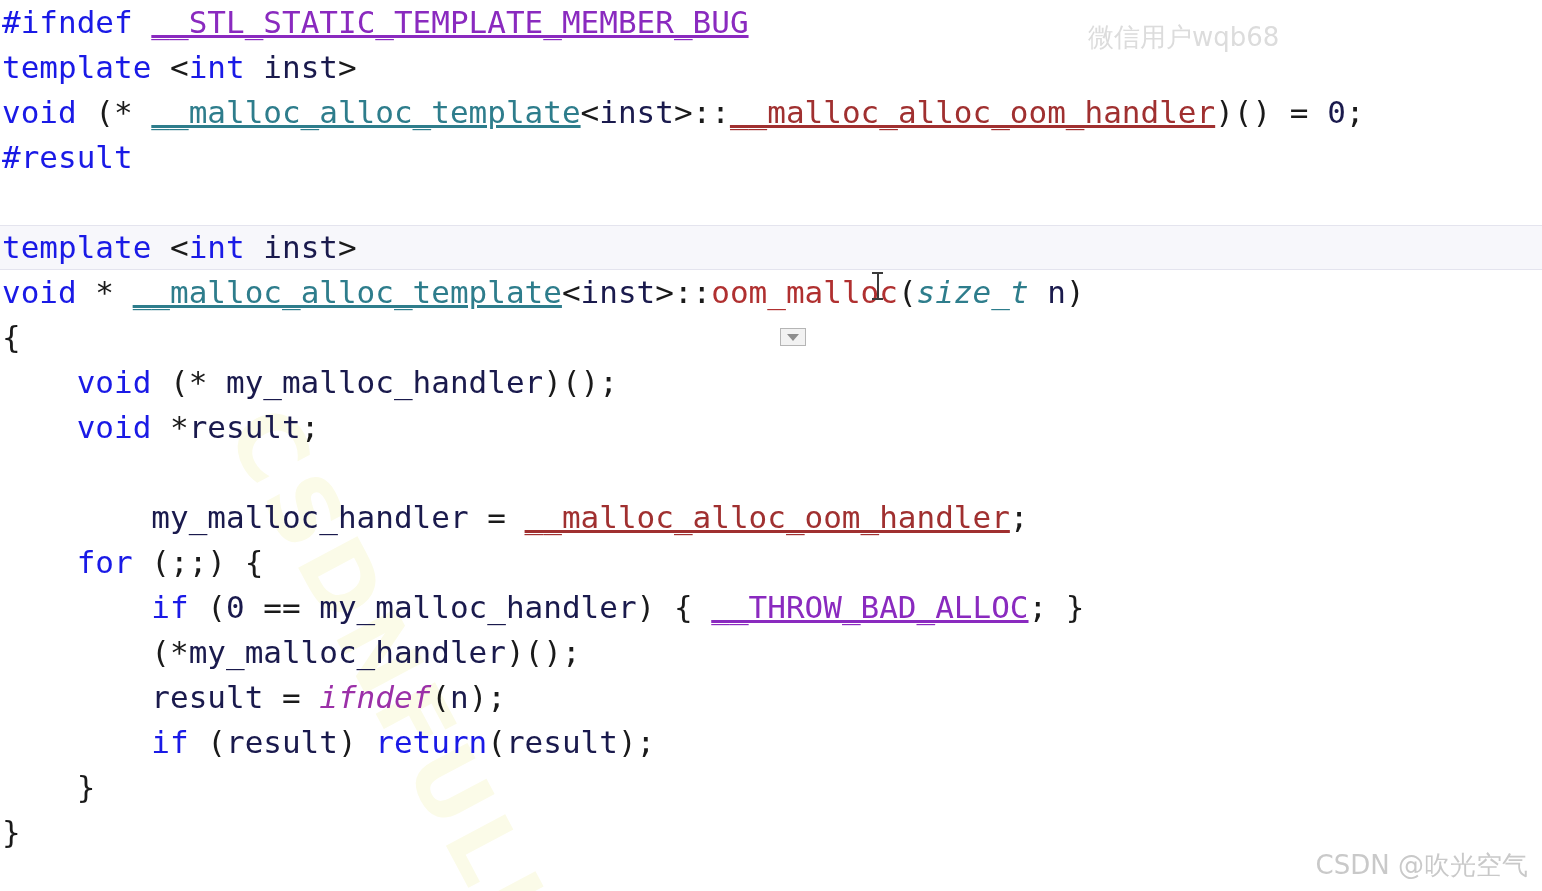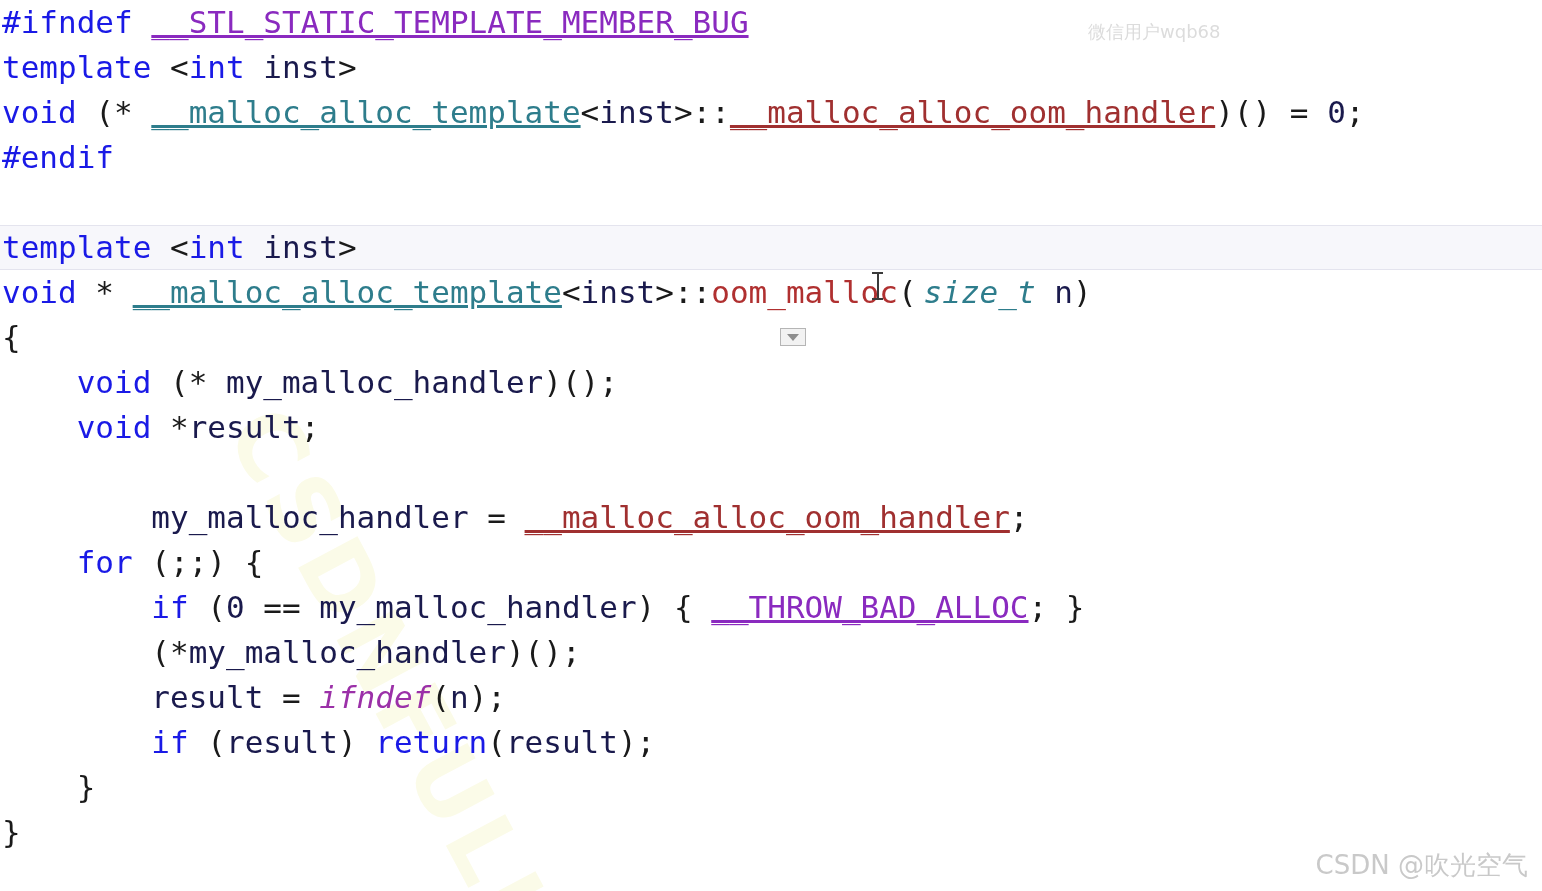--- a/index.html
+++ b/index.html
@@ -50,35 +50,35 @@
     border-top: 1px solid #e4e4ee;
     border-bottom: 1px solid #e4e4ee;
     height: 43px;
     line-height: 43px;
   }
 
   
   .kw      { color: #1a1ae6; }           
   .macro   { color: #8a2abf; text-decoration: underline; }
   .type    { color: #2e7d8c; text-decoration: underline; }
-  .typei   { color: #2e7d8c; font-style: italic; margin-left: 7px; }          
+  .typei   { color: #2e7d8c; font-style: italic; }          
   .member  { color: #a03030; text-decoration: underline; }  
   .func    { color: #b03030; }                              
   .stdfn   { color: #9b30a8; font-style: italic; }          
   .ident   { color: #1a1a4d; text-align: center; }
   .punct   { color: #1a1a1a; }
   .num     { color: #1a1a4d; }
 
   
   .wm-top {
     position: absolute;
     left: 1088px;
     top: 20px;
     font-family: "DejaVu Sans", sans-serif;
-    font-size: 18px;
+    font-size: 26px;
     color: #dcdcdc;
     white-space: nowrap;
     z-index: 2;
     user-select: none;
   }
   .wm-bottom {
     position: absolute;
     right: 14px;
     bottom: 8px;
     font-family: "DejaVu Sans", sans-serif;
@@ -164,21 +164,21 @@
   <div class="wm-top">微信用户wqb68</div>
 
   <div class="code-area">
 
     <div class="line"><span class="kw">#ifndef</span><span class="punct"> </span><span class="macro">__STL_STATIC_TEMPLATE_MEMBER_BUG</span></div>
 
     <div class="line"><span class="kw">template</span><span class="punct"> &lt;</span><span class="kw">int</span><span class="punct"> </span><span class="ident">inst</span><span class="punct">&gt;</span></div>
 
     <div class="line"><span class="kw">void</span><span class="punct"> (* </span><span class="type">__malloc_alloc_template</span><span class="punct">&lt;</span><span class="ident">inst</span><span class="punct">&gt;::</span><span class="member">__malloc_alloc_oom_handler</span><span class="punct">)() = </span><span class="num">0</span><span class="punct">;</span></div>
 
-    <div class="line"><span class="kw">#endif</span></div>
+    <div class="line"><span class="kw">#result</span></div>
 
     <div class="line blank"> </div>
 
     <div class="line highlight"><span class="kw">template</span><span class="punct"> &lt;</span><span class="kw">int</span><span class="punct"> </span><span class="ident">inst</span><span class="punct">&gt;</span></div>
 
     <div class="line"><span class="kw">void</span><span class="punct"> * </span><span class="type">__malloc_alloc_template</span><span class="punct">&lt;</span><span class="ident">inst</span><span class="punct">&gt;::</span><span class="func">oom_malloc</span><span class="punct">(</span><span class="typei">size_t</span><span class="punct"> </span><span class="ident">n</span><span class="punct">)</span></div>
 
     <div class="line"><span class="punct">{</span></div>
 
     <div class="line"><span class="punct">    </span><span class="kw">void</span><span class="punct"> (* </span><span class="ident">my_malloc_handler</span><span class="punct">)();</span></div>

